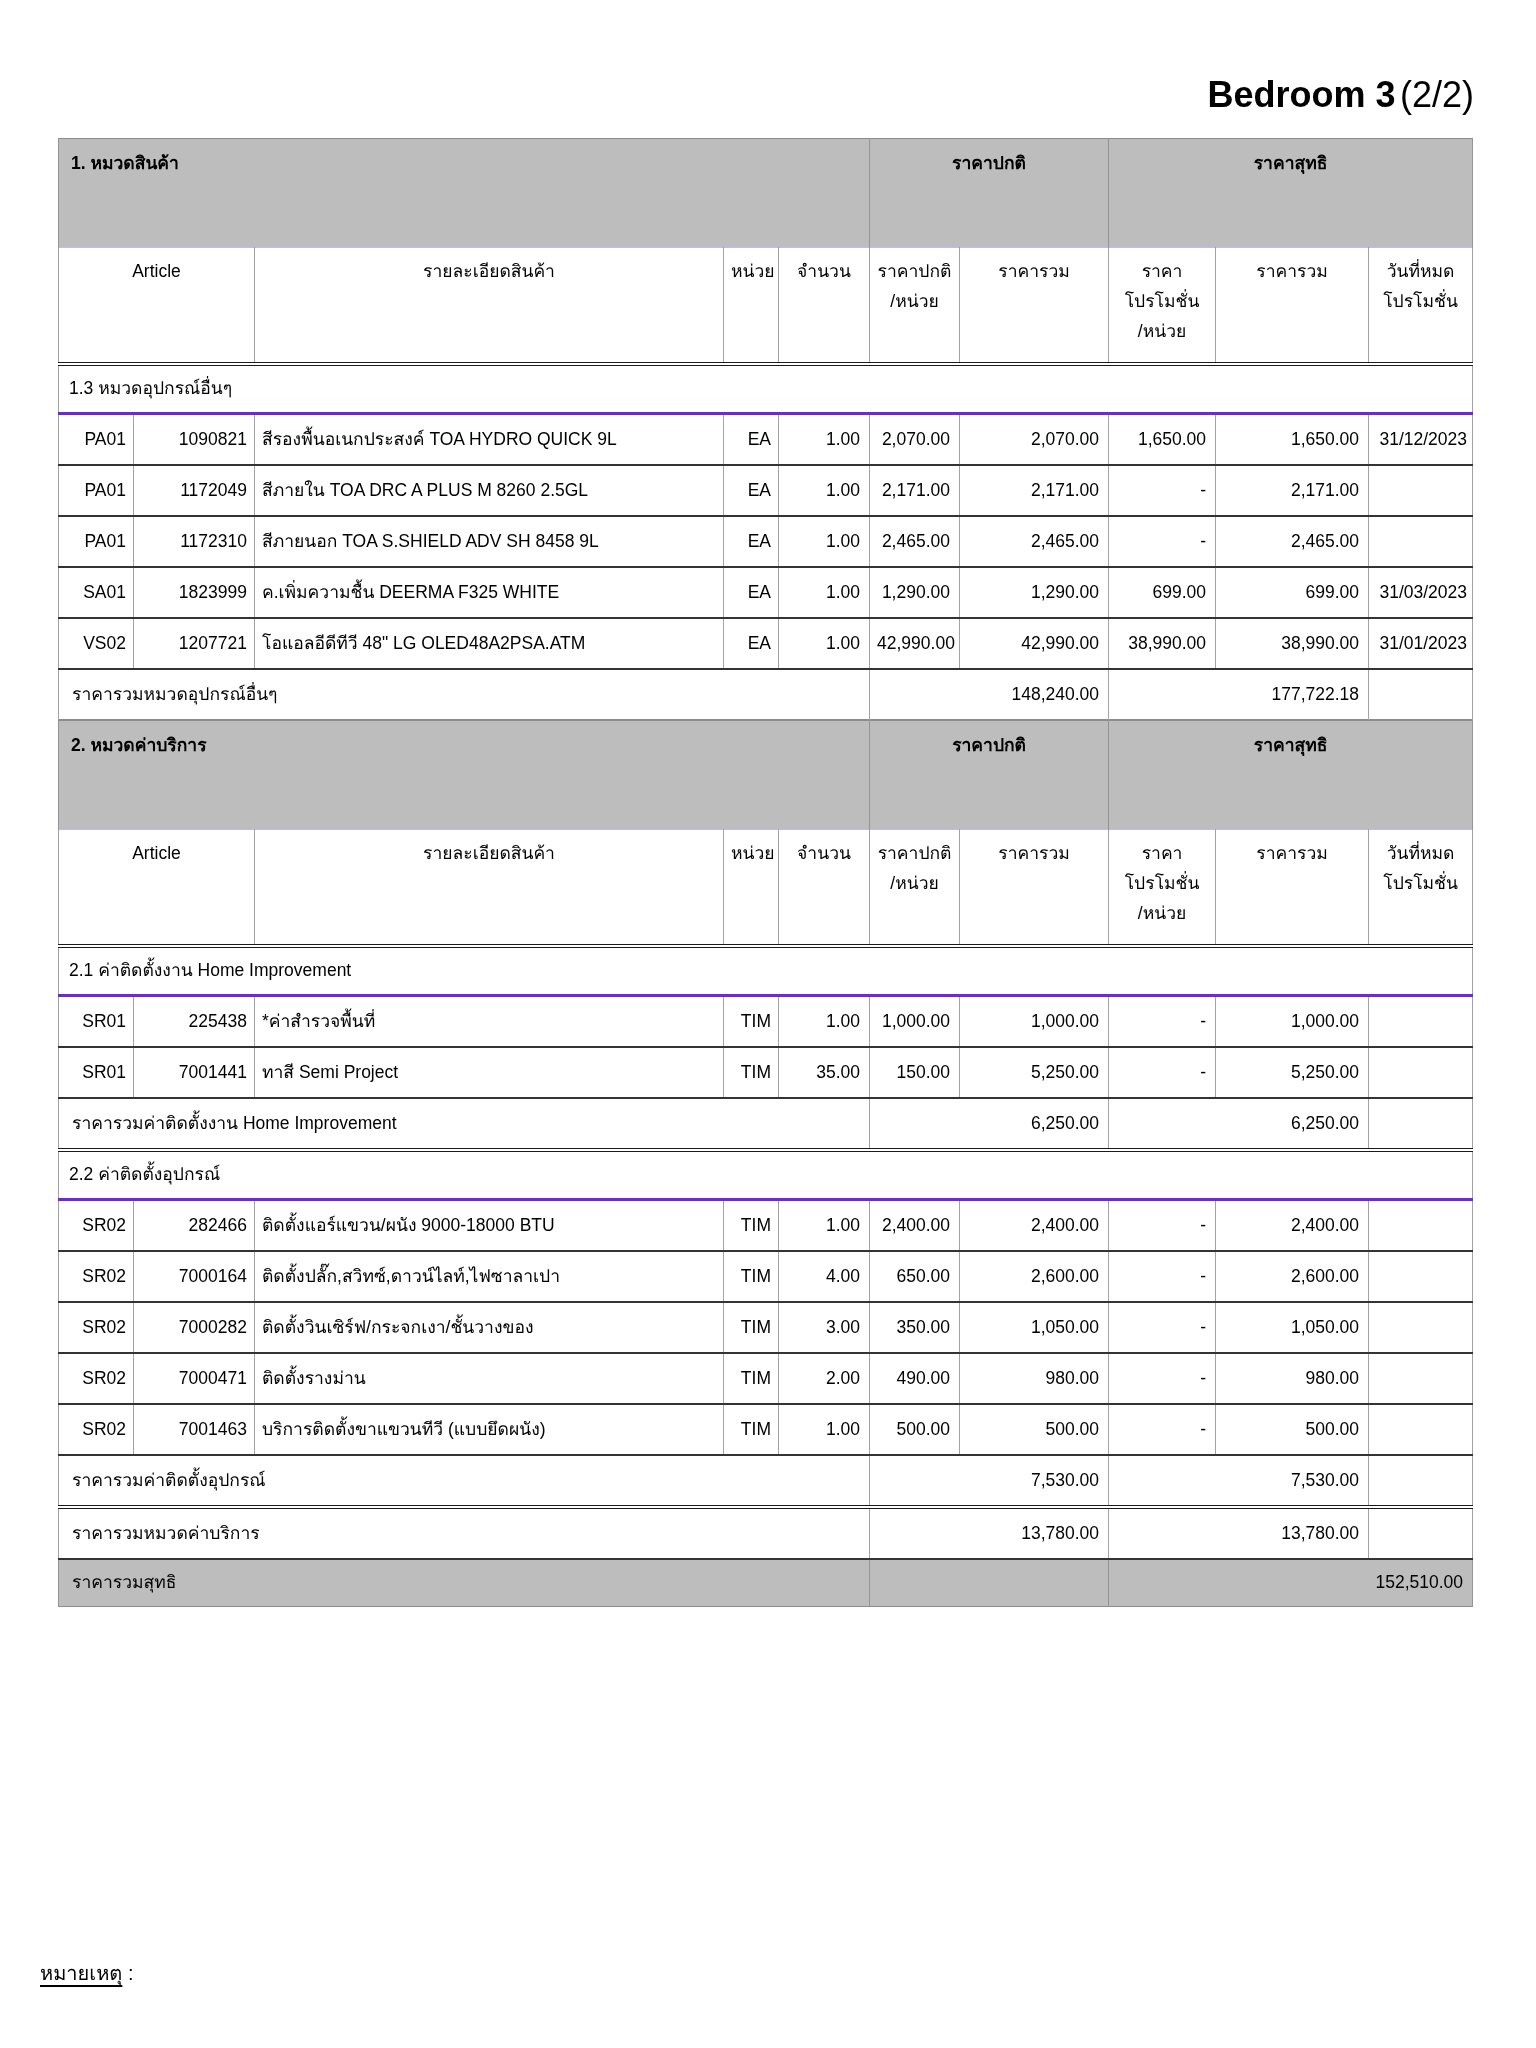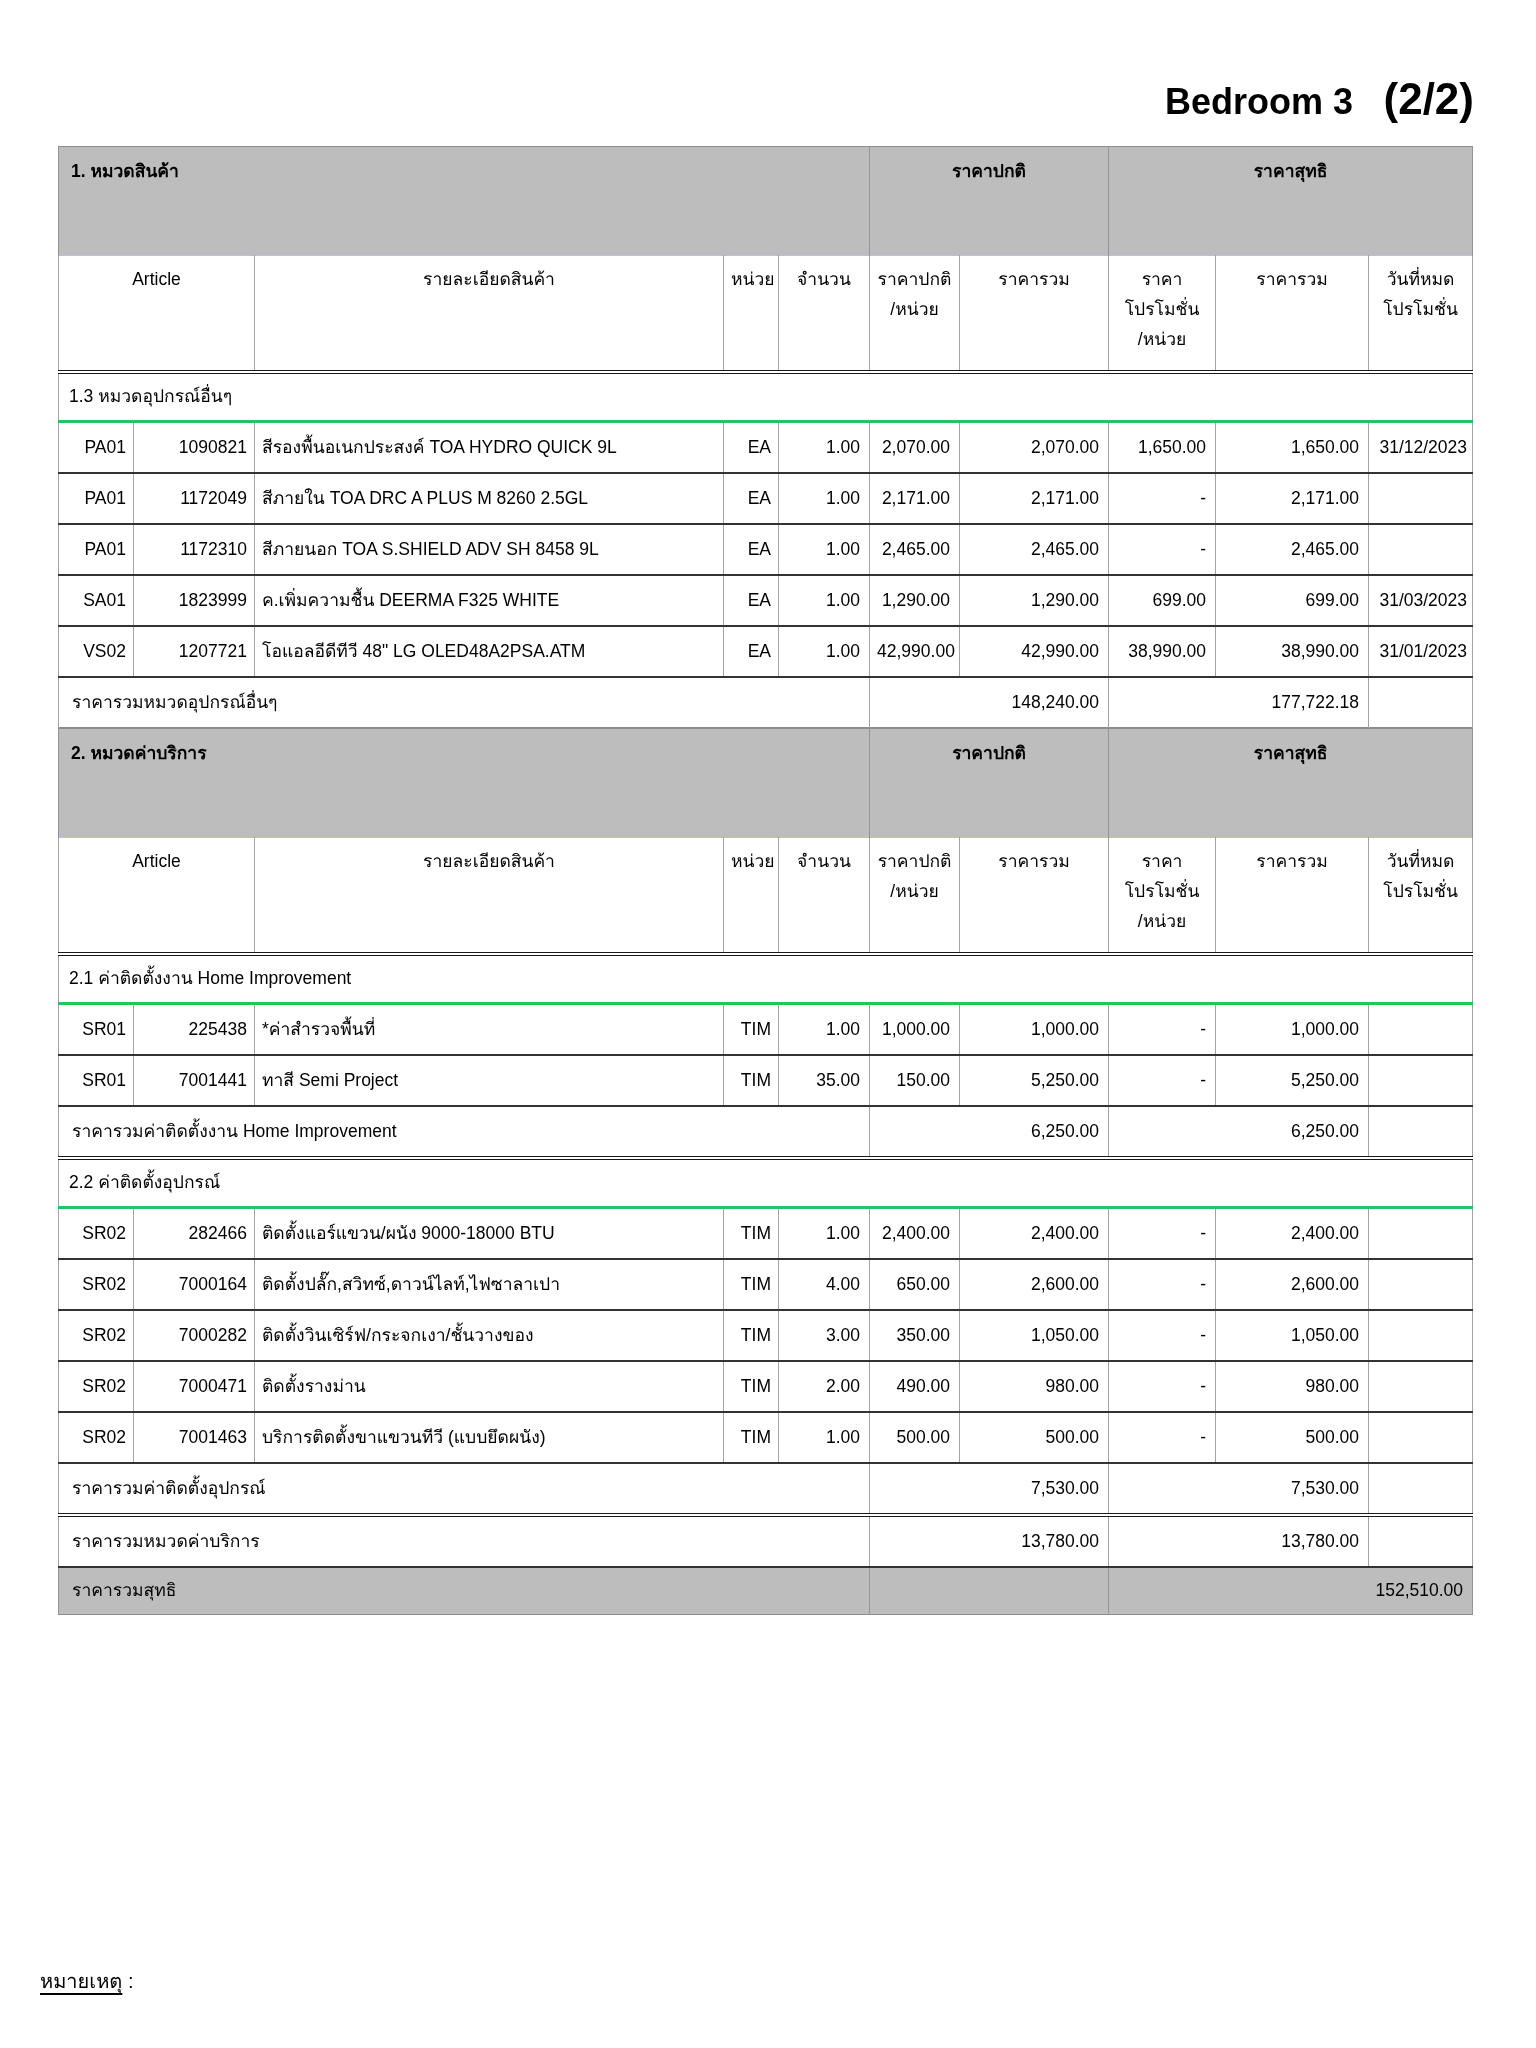--- a/index.html
+++ b/index.html
@@ -3,21 +3,21 @@
 <meta charset="utf-8">
 <style>
   html,body { margin:0; padding:0; background:#e8e8e8; }
   .page {
     width:1536px; height:2048px; background:#ffffff; margin:0 auto;
     position:relative; overflow:hidden; color:#000;
     font-family:"Liberation Sans","DejaVu Sans",sans-serif;
   }
   .title-row { text-align:right; padding:74px 62px 0 0; }
   .title-main { font-size:36px; font-weight:700; }
-  .title-page { font-size:44px; font-weight:700;margin-left:26px; }
+  .title-page { font-size:36px; font-weight:400; }
   .doc-table {
     border-collapse:collapse; table-layout:fixed;
     width:1414px; margin-left:58px;
     font-size:17.5px; line-height:1.25;
   }
   .doc-table td {
     border-left:1px solid #a3a3a3; border-right:1px solid #a3a3a3;
     padding:2px 7px; vertical-align:middle; overflow:hidden; white-space:nowrap;
   }
   .doc-table { border:1px solid #8c8c8c; }
@@ -28,21 +28,21 @@
     font-weight:bold;
   }
   tr.band td.band-title { text-align:left; padding-left:12px; }
   tr.band td.band-label { text-align:center; }
   tr.colhead td {
     height:104px; vertical-align:top; text-align:center;
     padding-top:8px; line-height:30px; border-top:1px solid #c4b5fd;
   }
   tr.sect td {
     height:42px; text-align:left; padding-left:10px;
-    border-top:4px double #1a1a1a; border-bottom:3px solid #22c55e;margin-left:26px;
+    border-top:4px double #1a1a1a; border-bottom:3px solid #6d28d9;margin-left:26px;
   }
   tr.data td { height:45px; border-top:2px solid #333333; }
   tr.sum td  { height:45px; border-top:2px solid #333333; }
   tr.dbl td  { border-top:4px double #1a1a1a; }
   tr.grand td {
     background:#bdbdbd; height:42px; border-top:2px solid #333333;
     border-left:1px solid #949494; border-right:1px solid #949494;
   }
   td.c { text-align:right; }
   td.l { text-align:left; }

